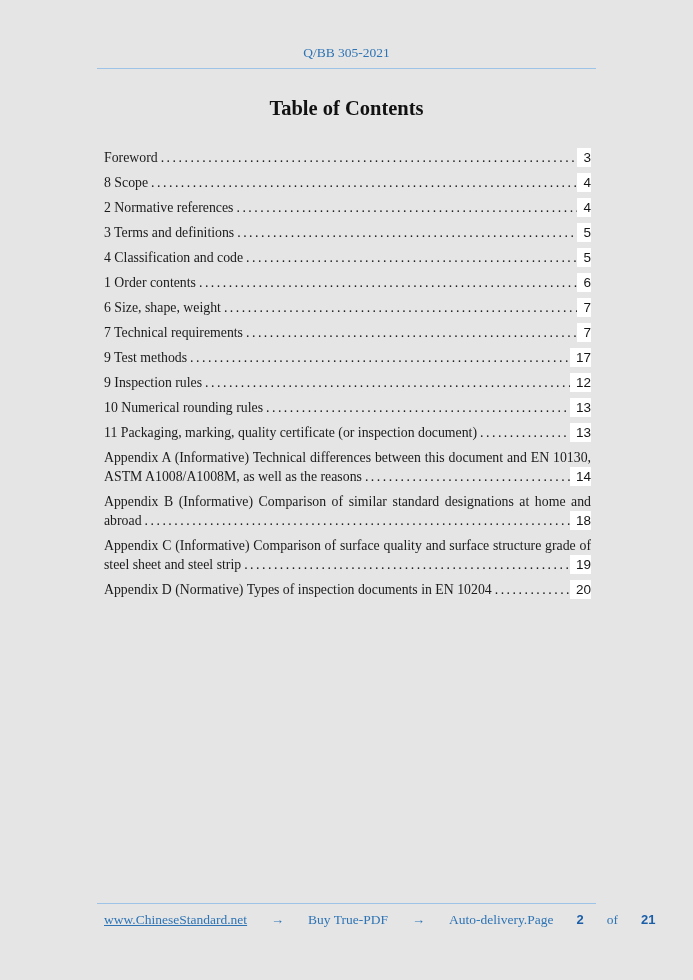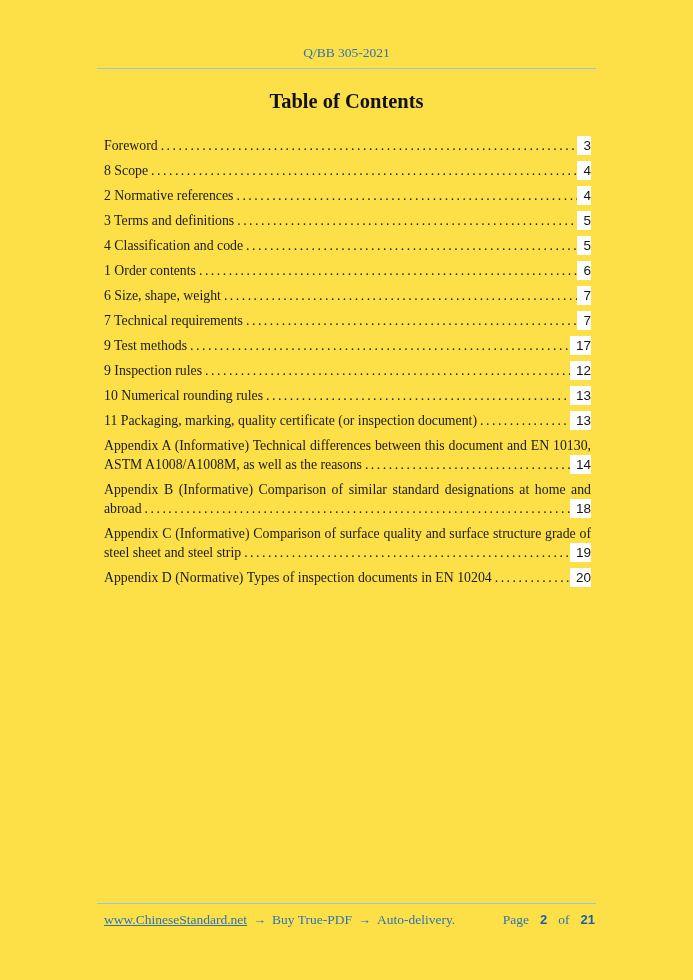--- a/index.html
+++ b/index.html
@@ -4,21 +4,21 @@
 <style>
   html, body {
     margin: 0;
     padding: 0;
     background: #ffffff;
   }
   .page {
     position: relative;
     width: 693px;
     height: 980px;
-    background: #fde047;
+    background: #e5e5e5;
     font-family: "Liberation Serif", serif;
     color: #1a1a1a;
     overflow: hidden;
   }
   
   .doc-number {
     position: absolute;
     top: 44px;
     left: 0;
     width: 100%;
@@ -30,34 +30,34 @@
   .header-rule {
     position: absolute;
     top: 68px;
     left: 97px;
     right: 97px;
     border-top: 1px solid #9DC3E6;
   }
   
   .doc-title {
     position: absolute;
-    top: 89px;
+    top: 96px;
     left: 0;
     width: 100%;
     margin: 0;
     text-align: center;
     font-size: 20.5px;
     line-height: 24px;
     font-weight: bold;
     color: #111111;
   }
   
   .toc {
     position: absolute;
-    top: 136px;
+    top: 148px;
     left: 104px;
     right: 102px;
   }
   .toc-entry {
     position: relative;
     overflow: hidden;
     text-align: justify;
     font-size: 13.8px;
     line-height: 19px;
     margin-bottom: 6px;
@@ -96,37 +96,37 @@
     display: flex;
     justify-content: space-between;
     align-items: baseline;
     font-size: 13.5px;
     line-height: 18px;
     color: #2E74B5;
   }
   .footer-left {
     display: flex;
     align-items: baseline;
-    gap: 6px;
+    gap: 24px;
     white-space: nowrap;
   }
   .site-link {
     color: #2E74B5;
     text-decoration: underline;
     cursor: pointer;
   }
   .arrow-glyph {
     font-family: "Liberation Sans", sans-serif;
     font-weight: bold;
     font-size: 13px;
   }
   .footer-right {
     display: flex;
     align-items: center;
-    gap: 11px;
+    gap: 23px;
     white-space: nowrap;
   }
   .page-num {
     font-family: "Liberation Sans", sans-serif;
     font-weight: bold;
     color: #1B5EA8;
     font-size: 13px;
   }
 </style>
 </head>

